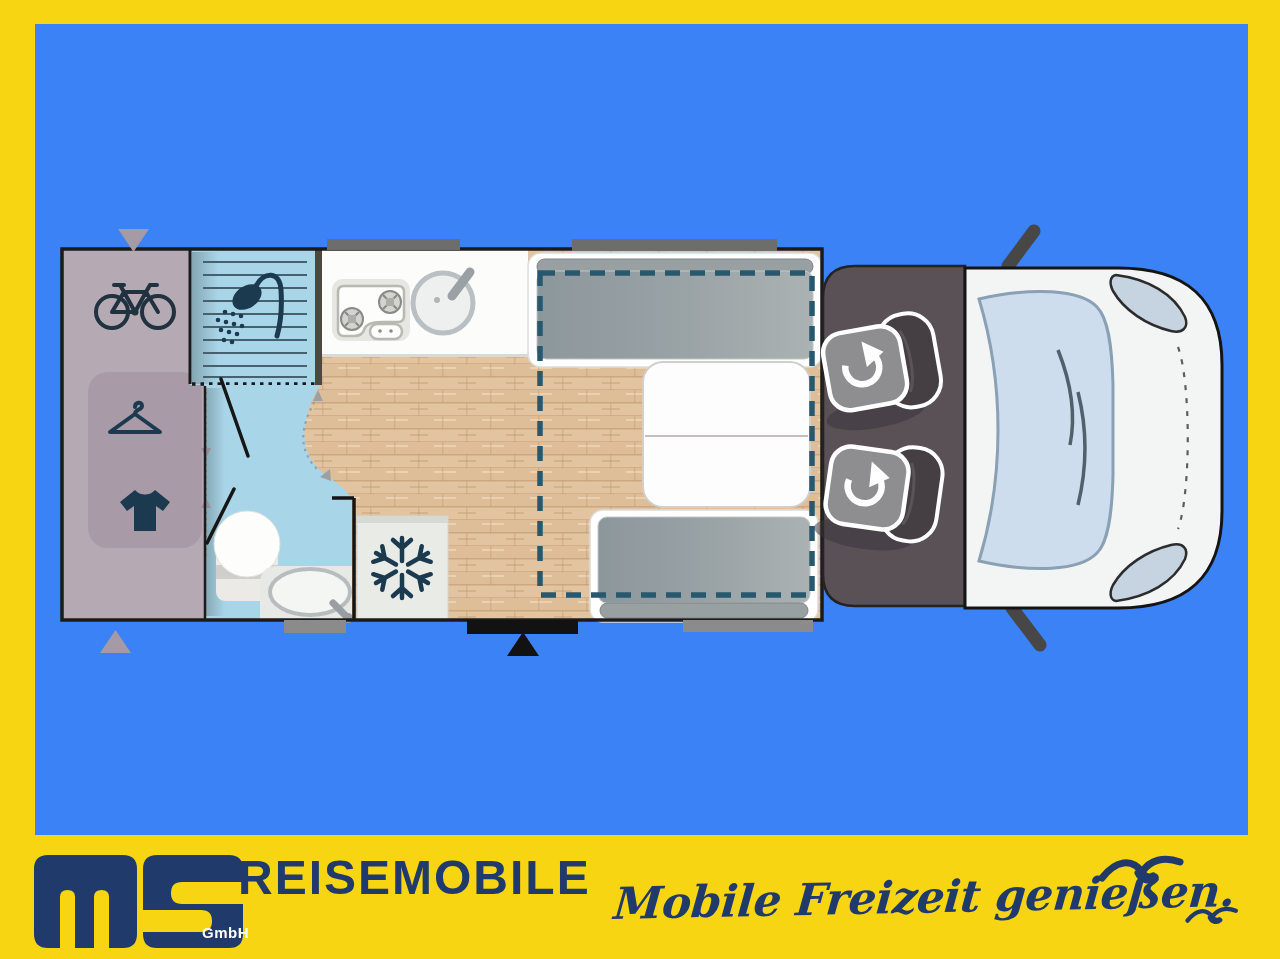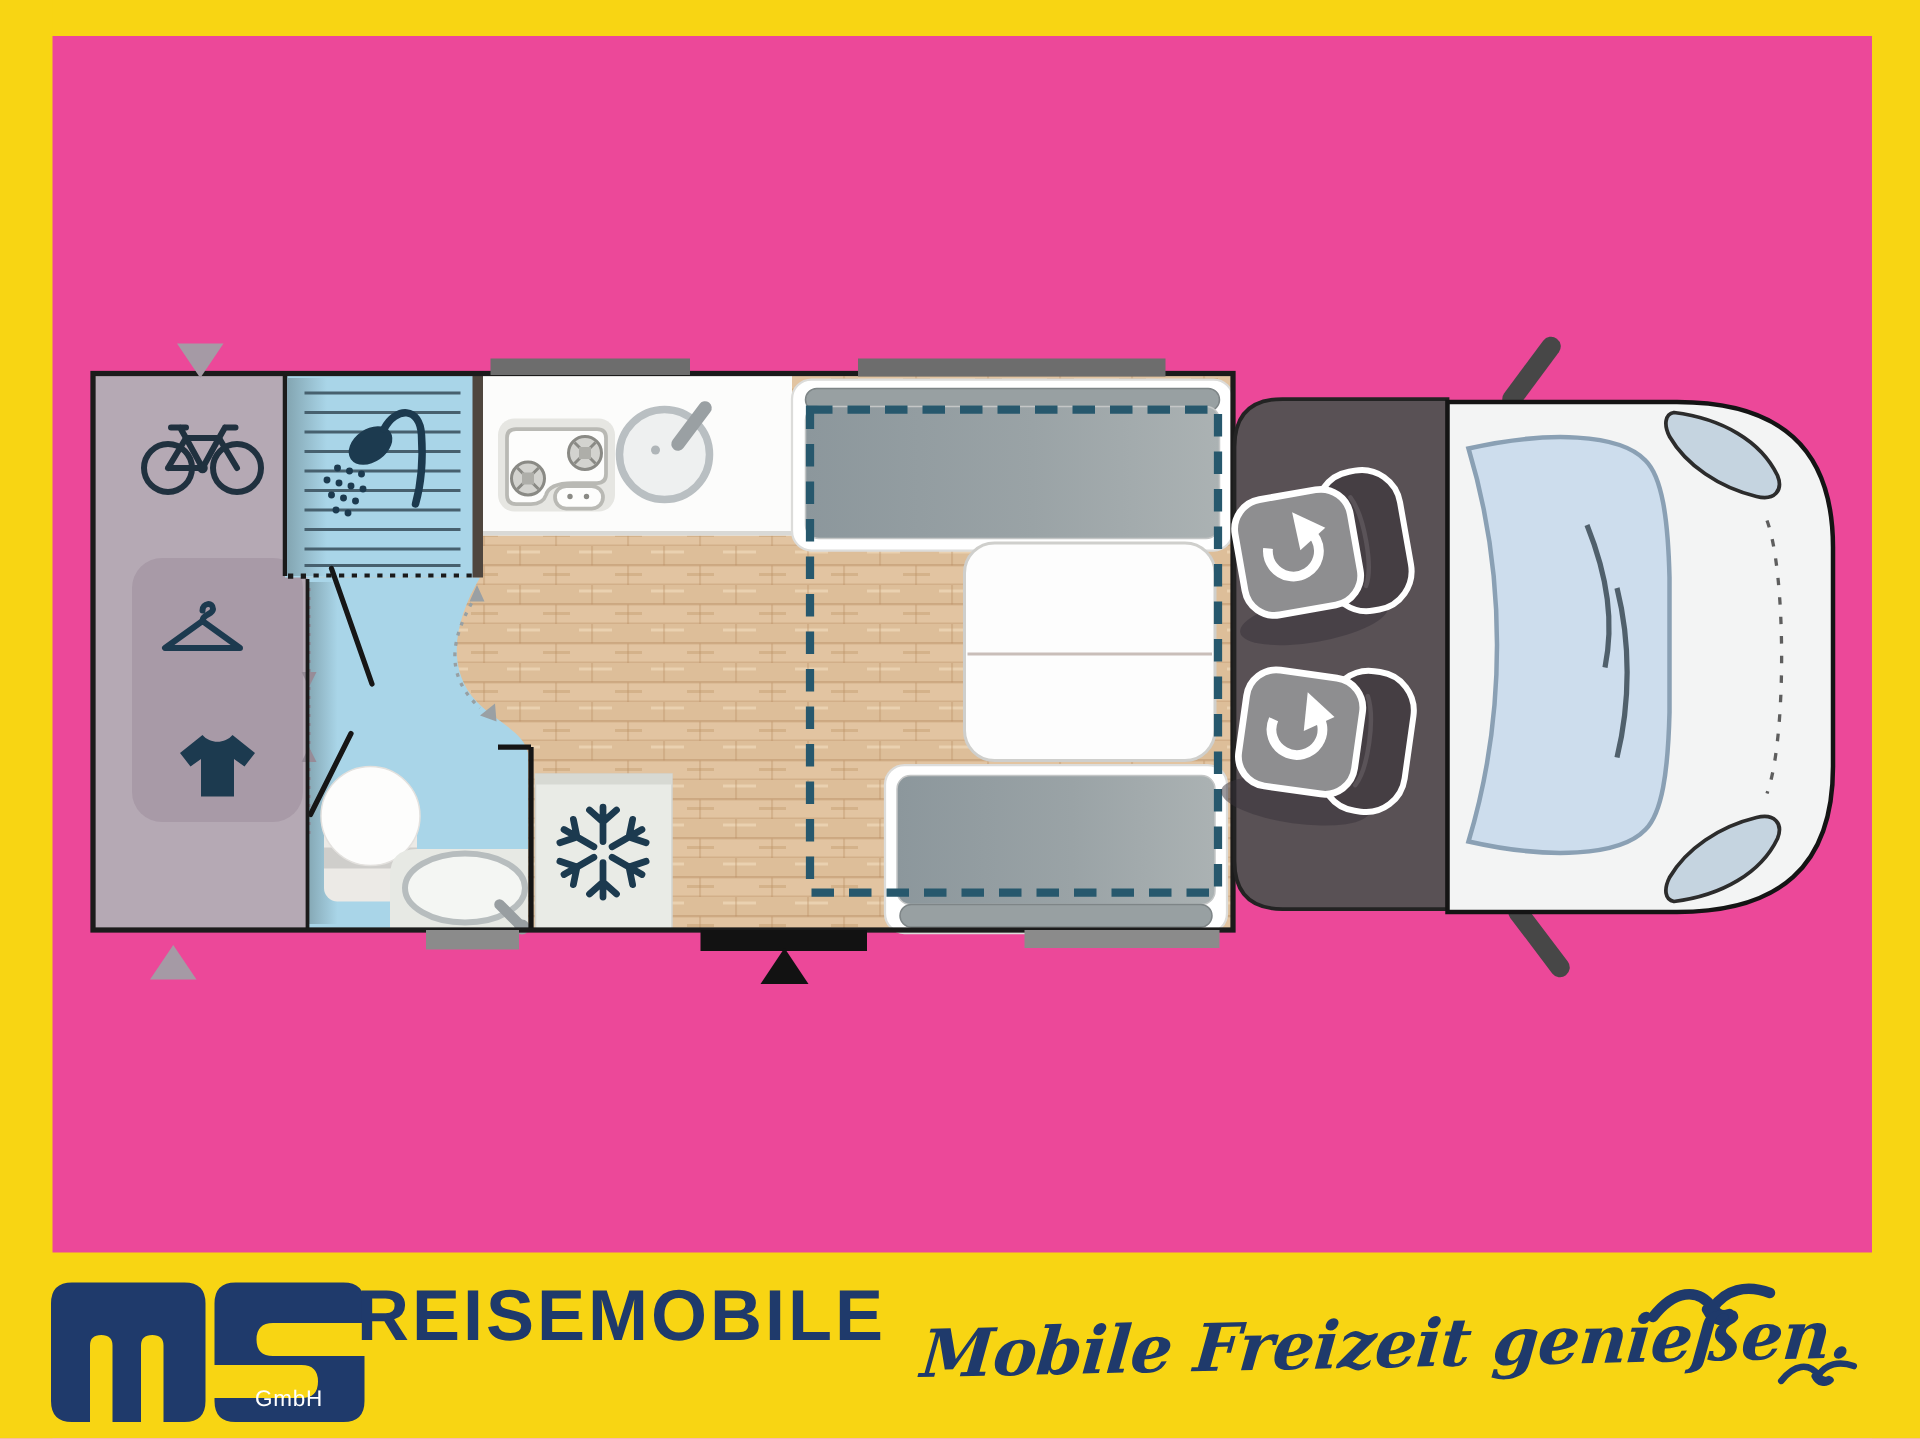--- a/index.html
+++ b/index.html
@@ -1,30 +1,30 @@
 <!DOCTYPE html>
 <html style="--yellow: #F8D513; --navy: #1F3A6B; --mauve: #B5A9B4; --bath: #A9D5E8; --planicon: #1C3A4F; --beddash: #27586D; --wood: #E2C4A1;"><head>
 <meta charset="utf-8">
 <style>
   :root{
     --yellow:#F8D513; --navy:#1F3A6B; --mauve:#B5A9B4; --bath:#A9D5E8;
     --planicon:#1C3A4F; --beddash:#27586D; --wood:#E2C4A1;
   }
   html,body{margin:0;padding:0;background:#fff;}
-  .canvas{position:relative;width:1280px;height:959px;background:#ec4899;overflow:hidden;
+  .canvas{position:relative;width:1280px;height:959px;background:#3b82f6;overflow:hidden;
           font-family:"Liberation Sans",sans-serif;}
   .plan-svg{position:absolute;left:0;top:0;width:1280px;height:959px;display:block;}
   .f-yellow{fill:var(--yellow)} .f-navy{fill:var(--navy)} .s-navy{stroke:var(--navy)}
   .f-mauve{fill:var(--mauve)} .f-bath{fill:var(--bath)}
   .f-icon{fill:var(--planicon)} .s-icon{stroke:var(--planicon)}
   .s-beddash{stroke:var(--beddash)}
   .brand-name{position:absolute;left:238px;top:854px;color:var(--navy);
     font-weight:700;font-size:48px;line-height:1.02;letter-spacing:2px;white-space:nowrap;}
-  .brand-gmbh{position:absolute;left:170px;top:925px;color:#fff;
-    font-weight:400;font-size:15px;line-height:1;letter-spacing:.5px;}
+  .brand-gmbh{position:absolute;left:202px;top:925px;color:#fff;
+    font-weight:700;font-size:15px;line-height:1;letter-spacing:.5px;}
   .brand-slogan{position:absolute;left:612px;top:880px;color:var(--navy);
     font-family:"DejaVu Serif",serif;font-style:italic;font-weight:700;font-size:44px;
     line-height:1.1;letter-spacing:-.5px;white-space:nowrap;
     transform:rotate(-1.2deg) skewX(-6deg);transform-origin:left bottom;}
 </style>
 </head>
 <body>
 
 <div class="canvas">
 <svg class="plan-svg" viewBox="0 0 1280 959" xmlns="http://www.w3.org/2000/svg">

